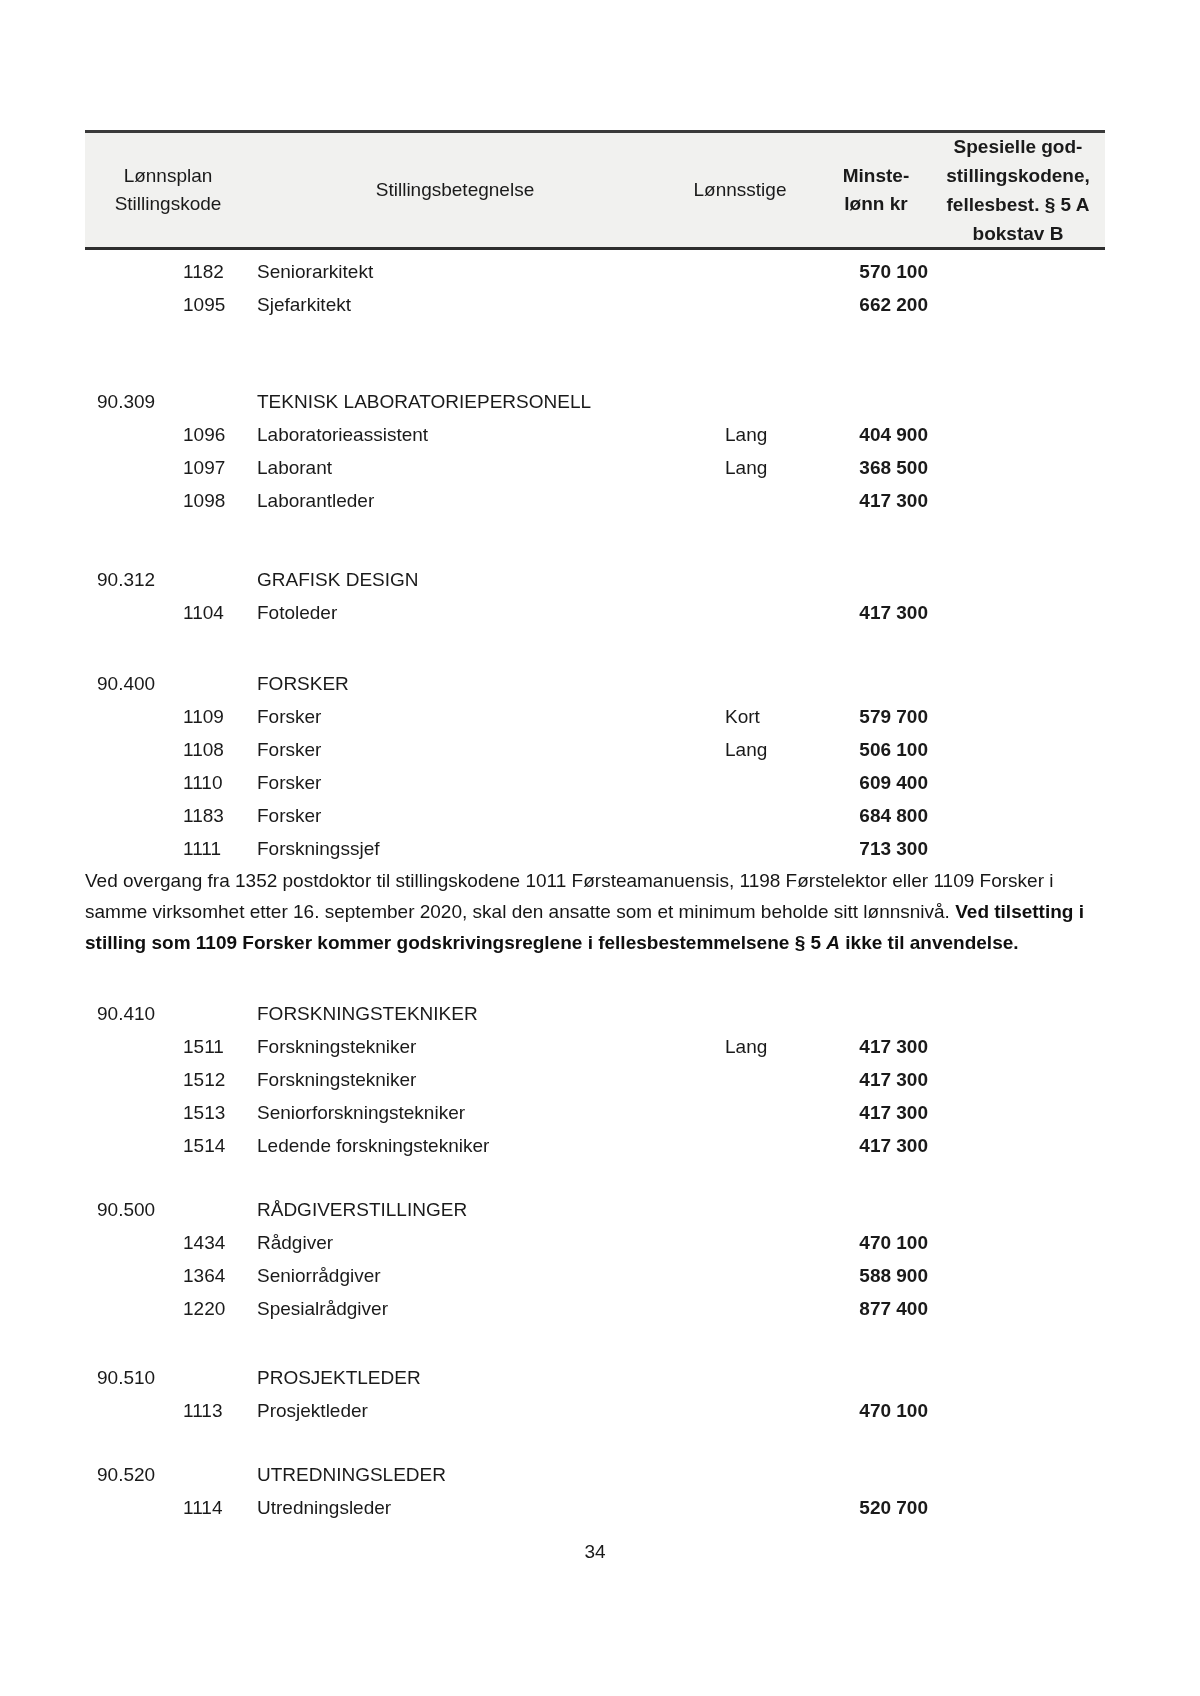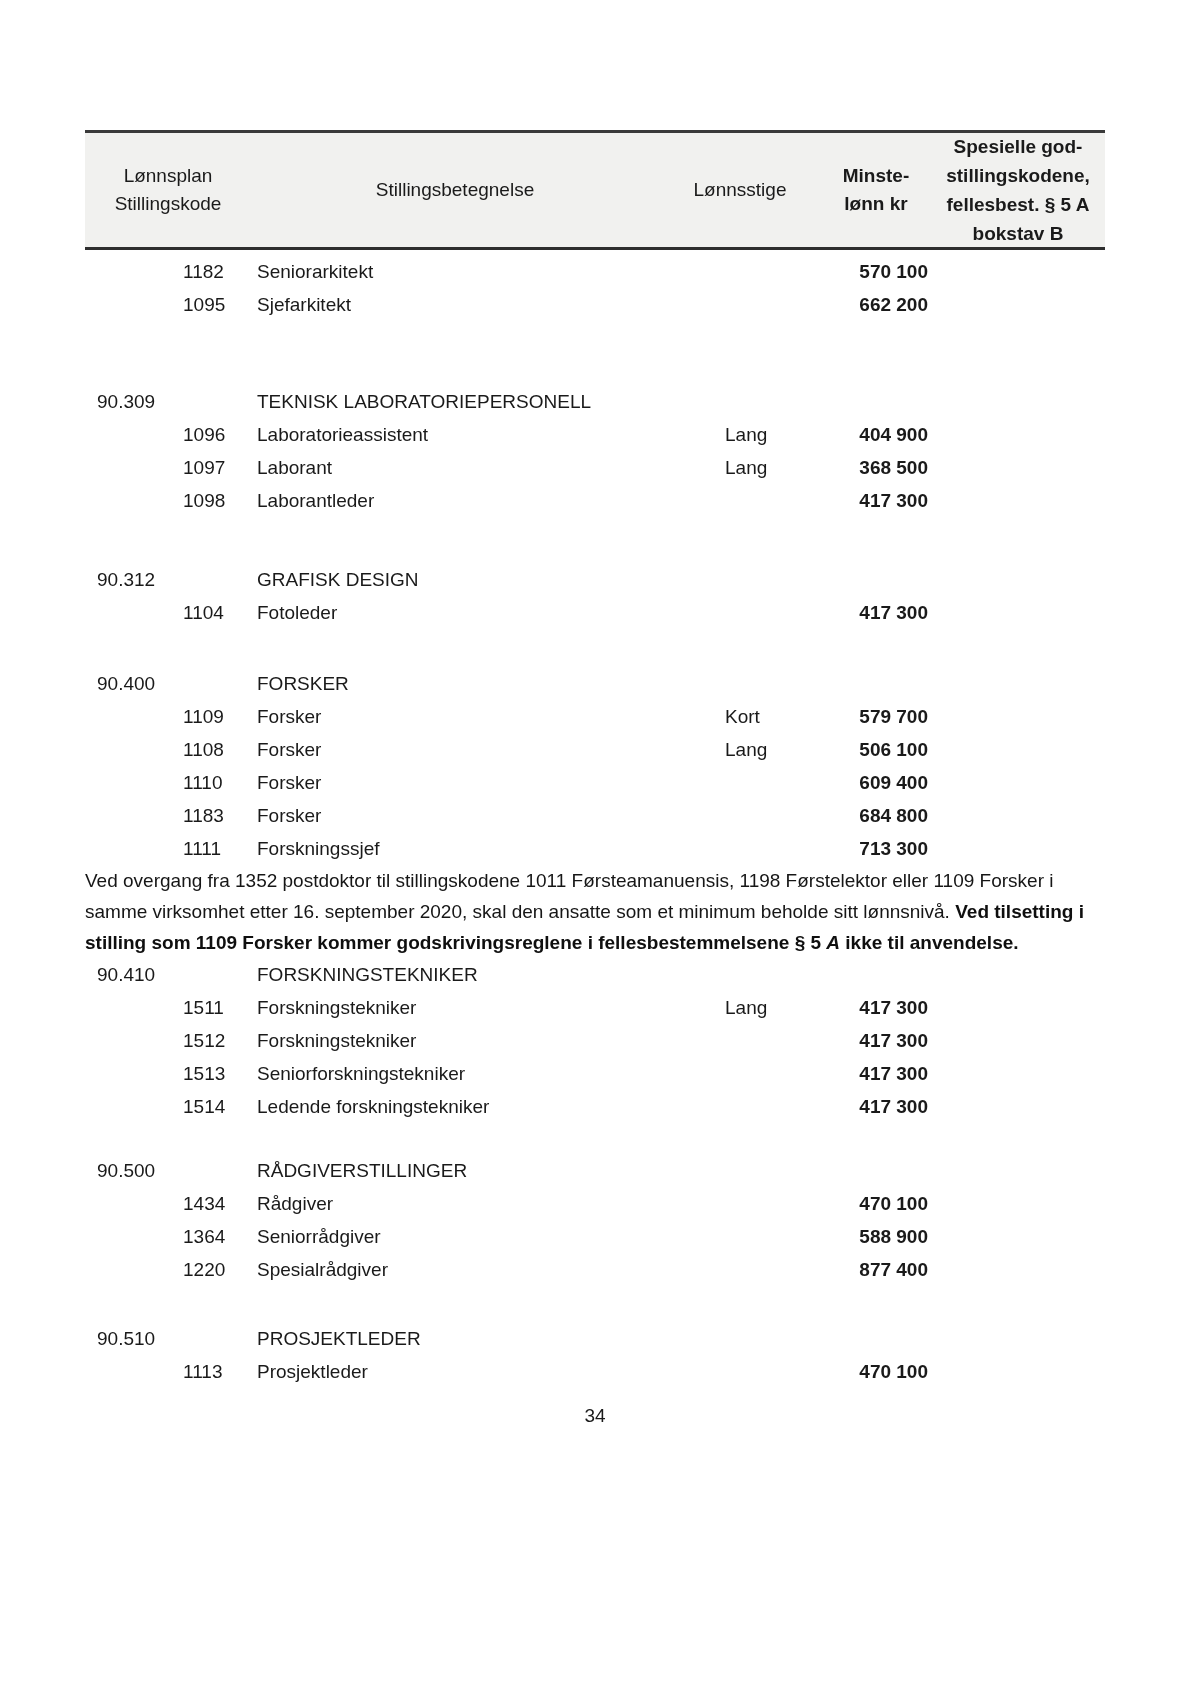--- a/index.html
+++ b/index.html
@@ -32,21 +32,21 @@
   .cell-code   { left:98px; }
   .cell-title  { left:172px; }
   .cell-ladder { left:640px; }
   .cell-min    { left:690px; width:153px; text-align:right; font-weight:bold; }
 
   .b0 { margin-top:5px; }
   .b1 { margin-top:64px; }
   .b2 { margin-top:46px; }
   .b3 { margin-top:38px; }
   .b4 { margin-top:0px; }
-  .b5 { }
+  .b5 { margin-top:39px; }
   .b6 { margin-top:31px; }
   .b7 { margin-top:36px; }
   .b8 { margin-top:31px; }
 
   .note { width:1016px; font-size:19px; line-height:31px; color:#161616; }
   .note b { color:#0f0f0f; }
 
   .pagenum { margin-top:17px; text-align:center; font-size:19px; }
 </style>
 </head>
@@ -221,17 +221,29 @@
             <div class="cell-plan">90.510</div>
             <div class="cell-heading">PROSJEKTLEDER</div>
           </div>
           <div class="row">
             <div class="cell-code">1113</div>
             <div class="cell-title">Prosjektleder</div>
             <div class="cell-ladder"></div>
             <div class="cell-min">470 100</div>
           </div>
         </div>
+        <div class="block b8">
+          <div class="hrow">
+            <div class="cell-plan">90.520</div>
+            <div class="cell-heading">UTREDNINGSLEDER</div>
+          </div>
+          <div class="row">
+            <div class="cell-code">1114</div>
+            <div class="cell-title">Utredningsleder</div>
+            <div class="cell-ladder"></div>
+            <div class="cell-min">520 700</div>
+          </div>
+        </div>
       </div>
 
     <div class="pagenum">34</div>
   </div>
 </div>
 
 </body></html>

